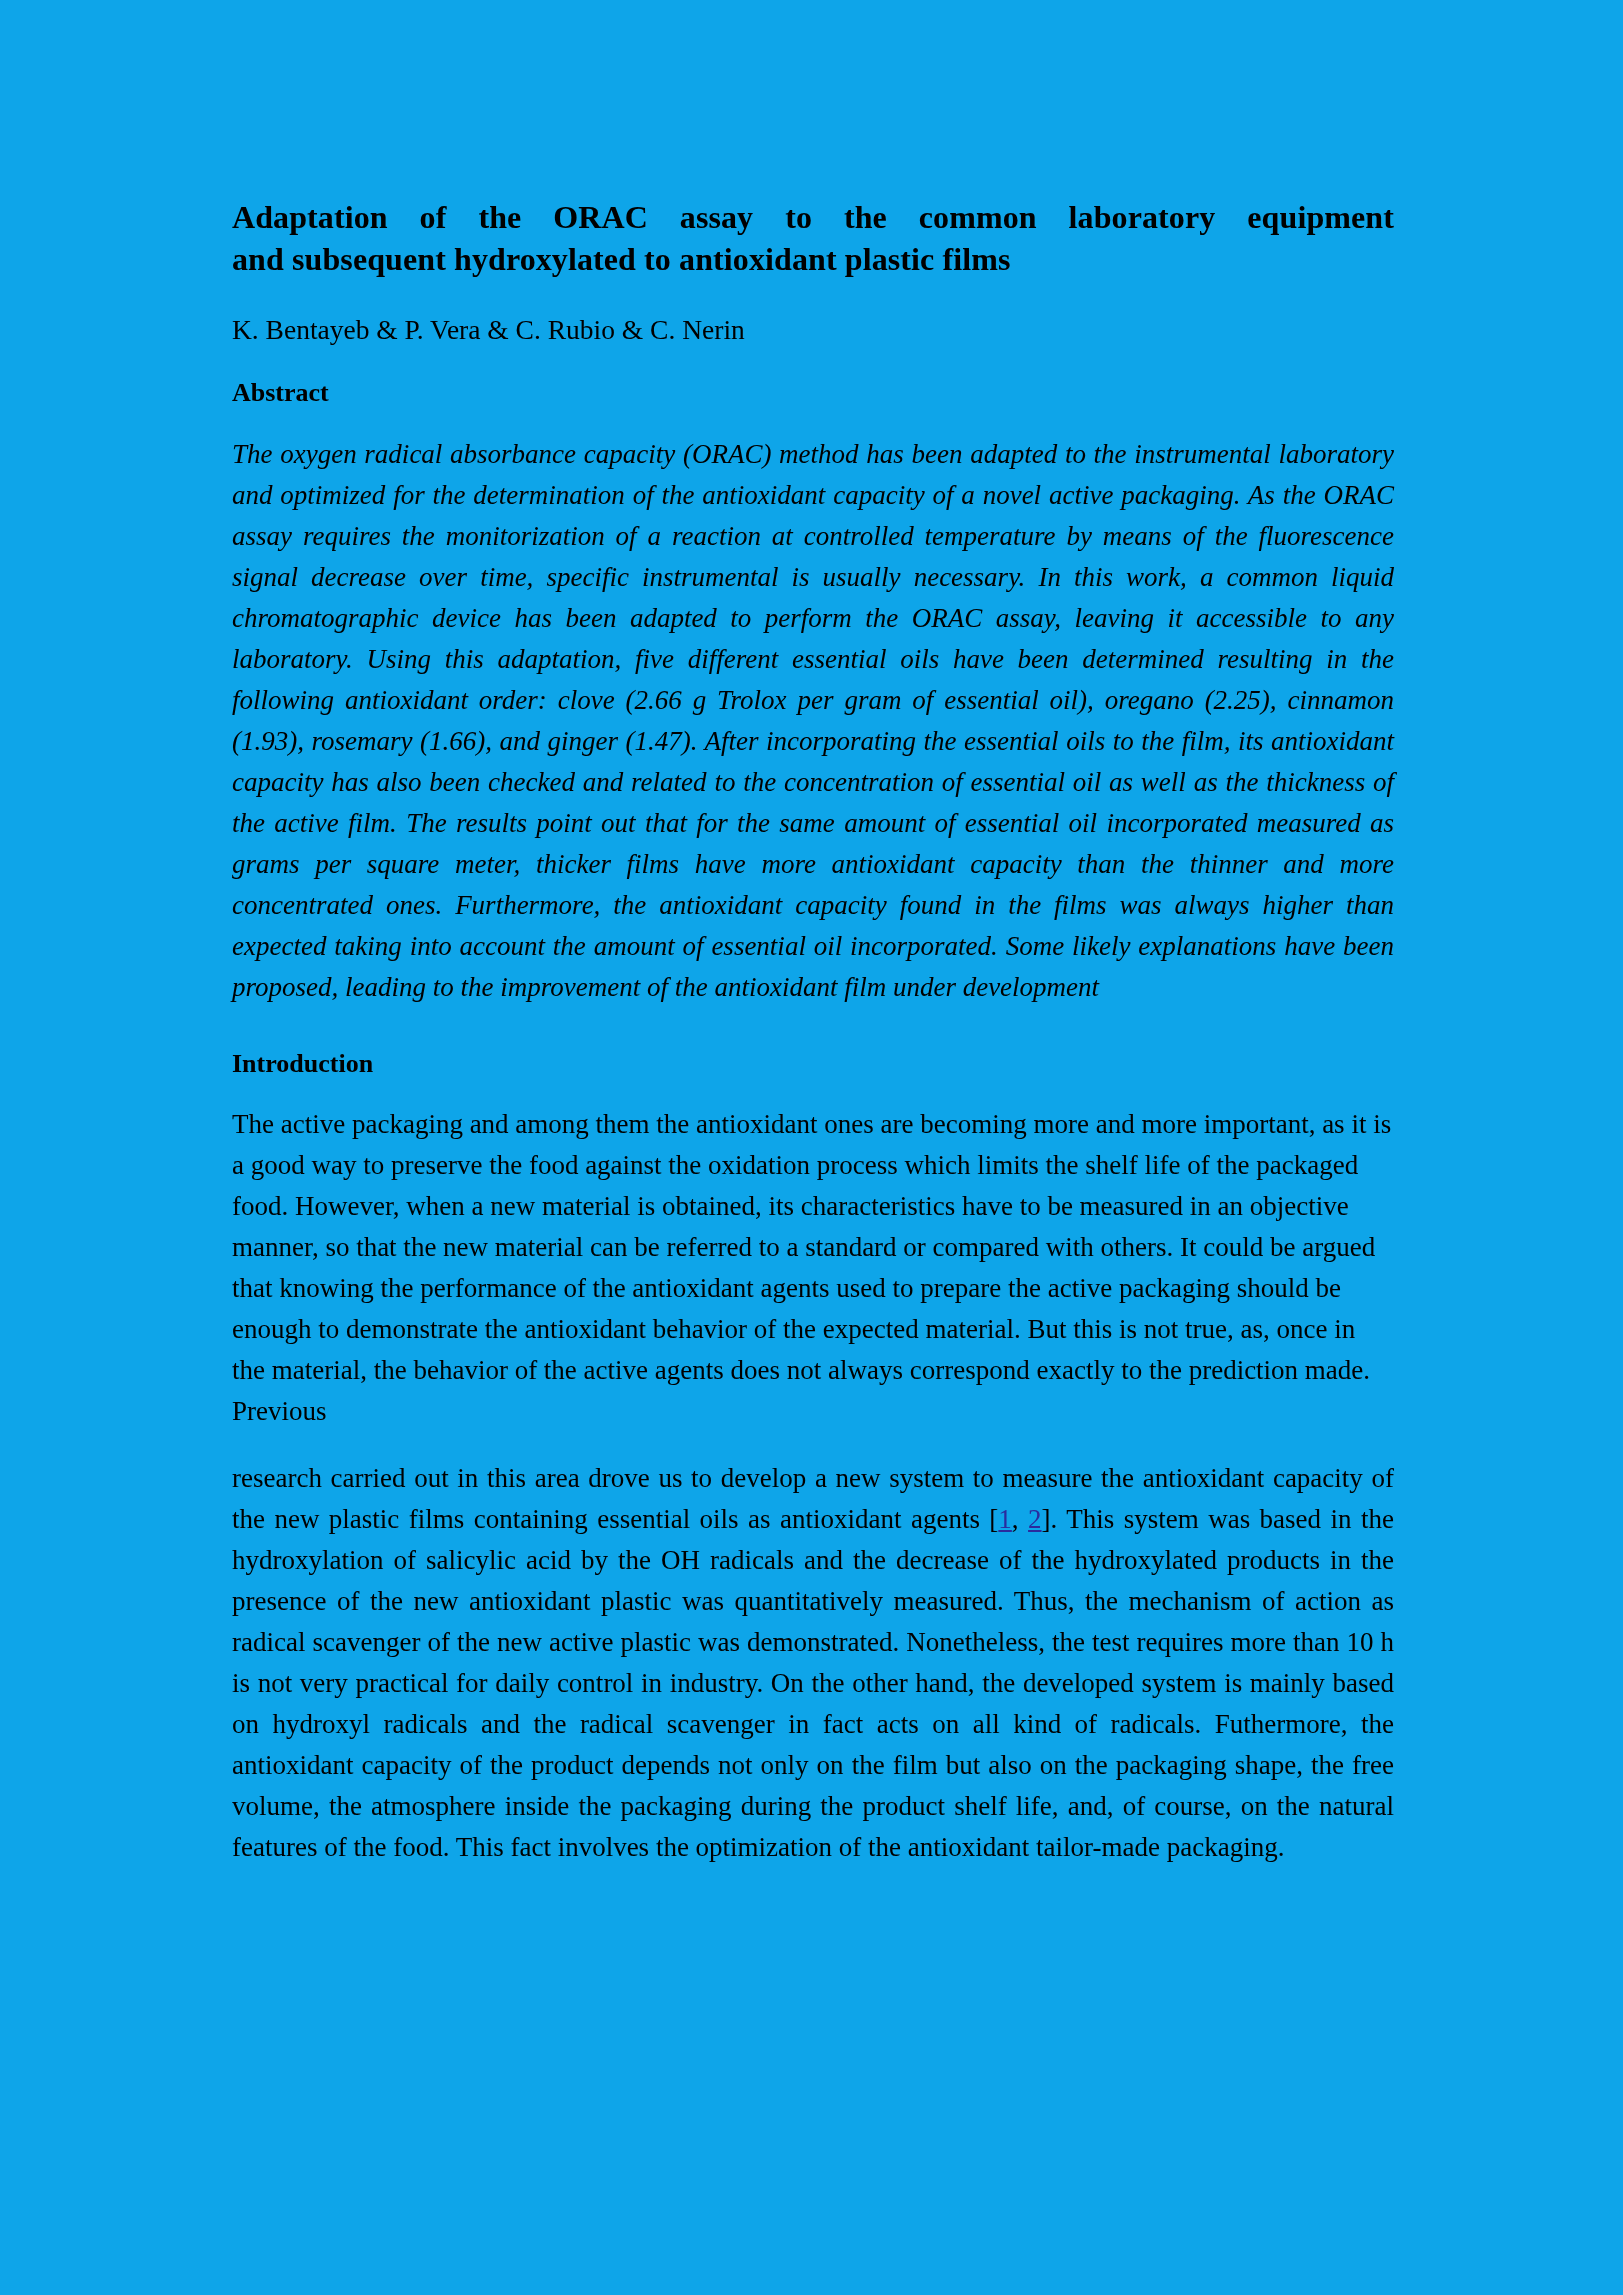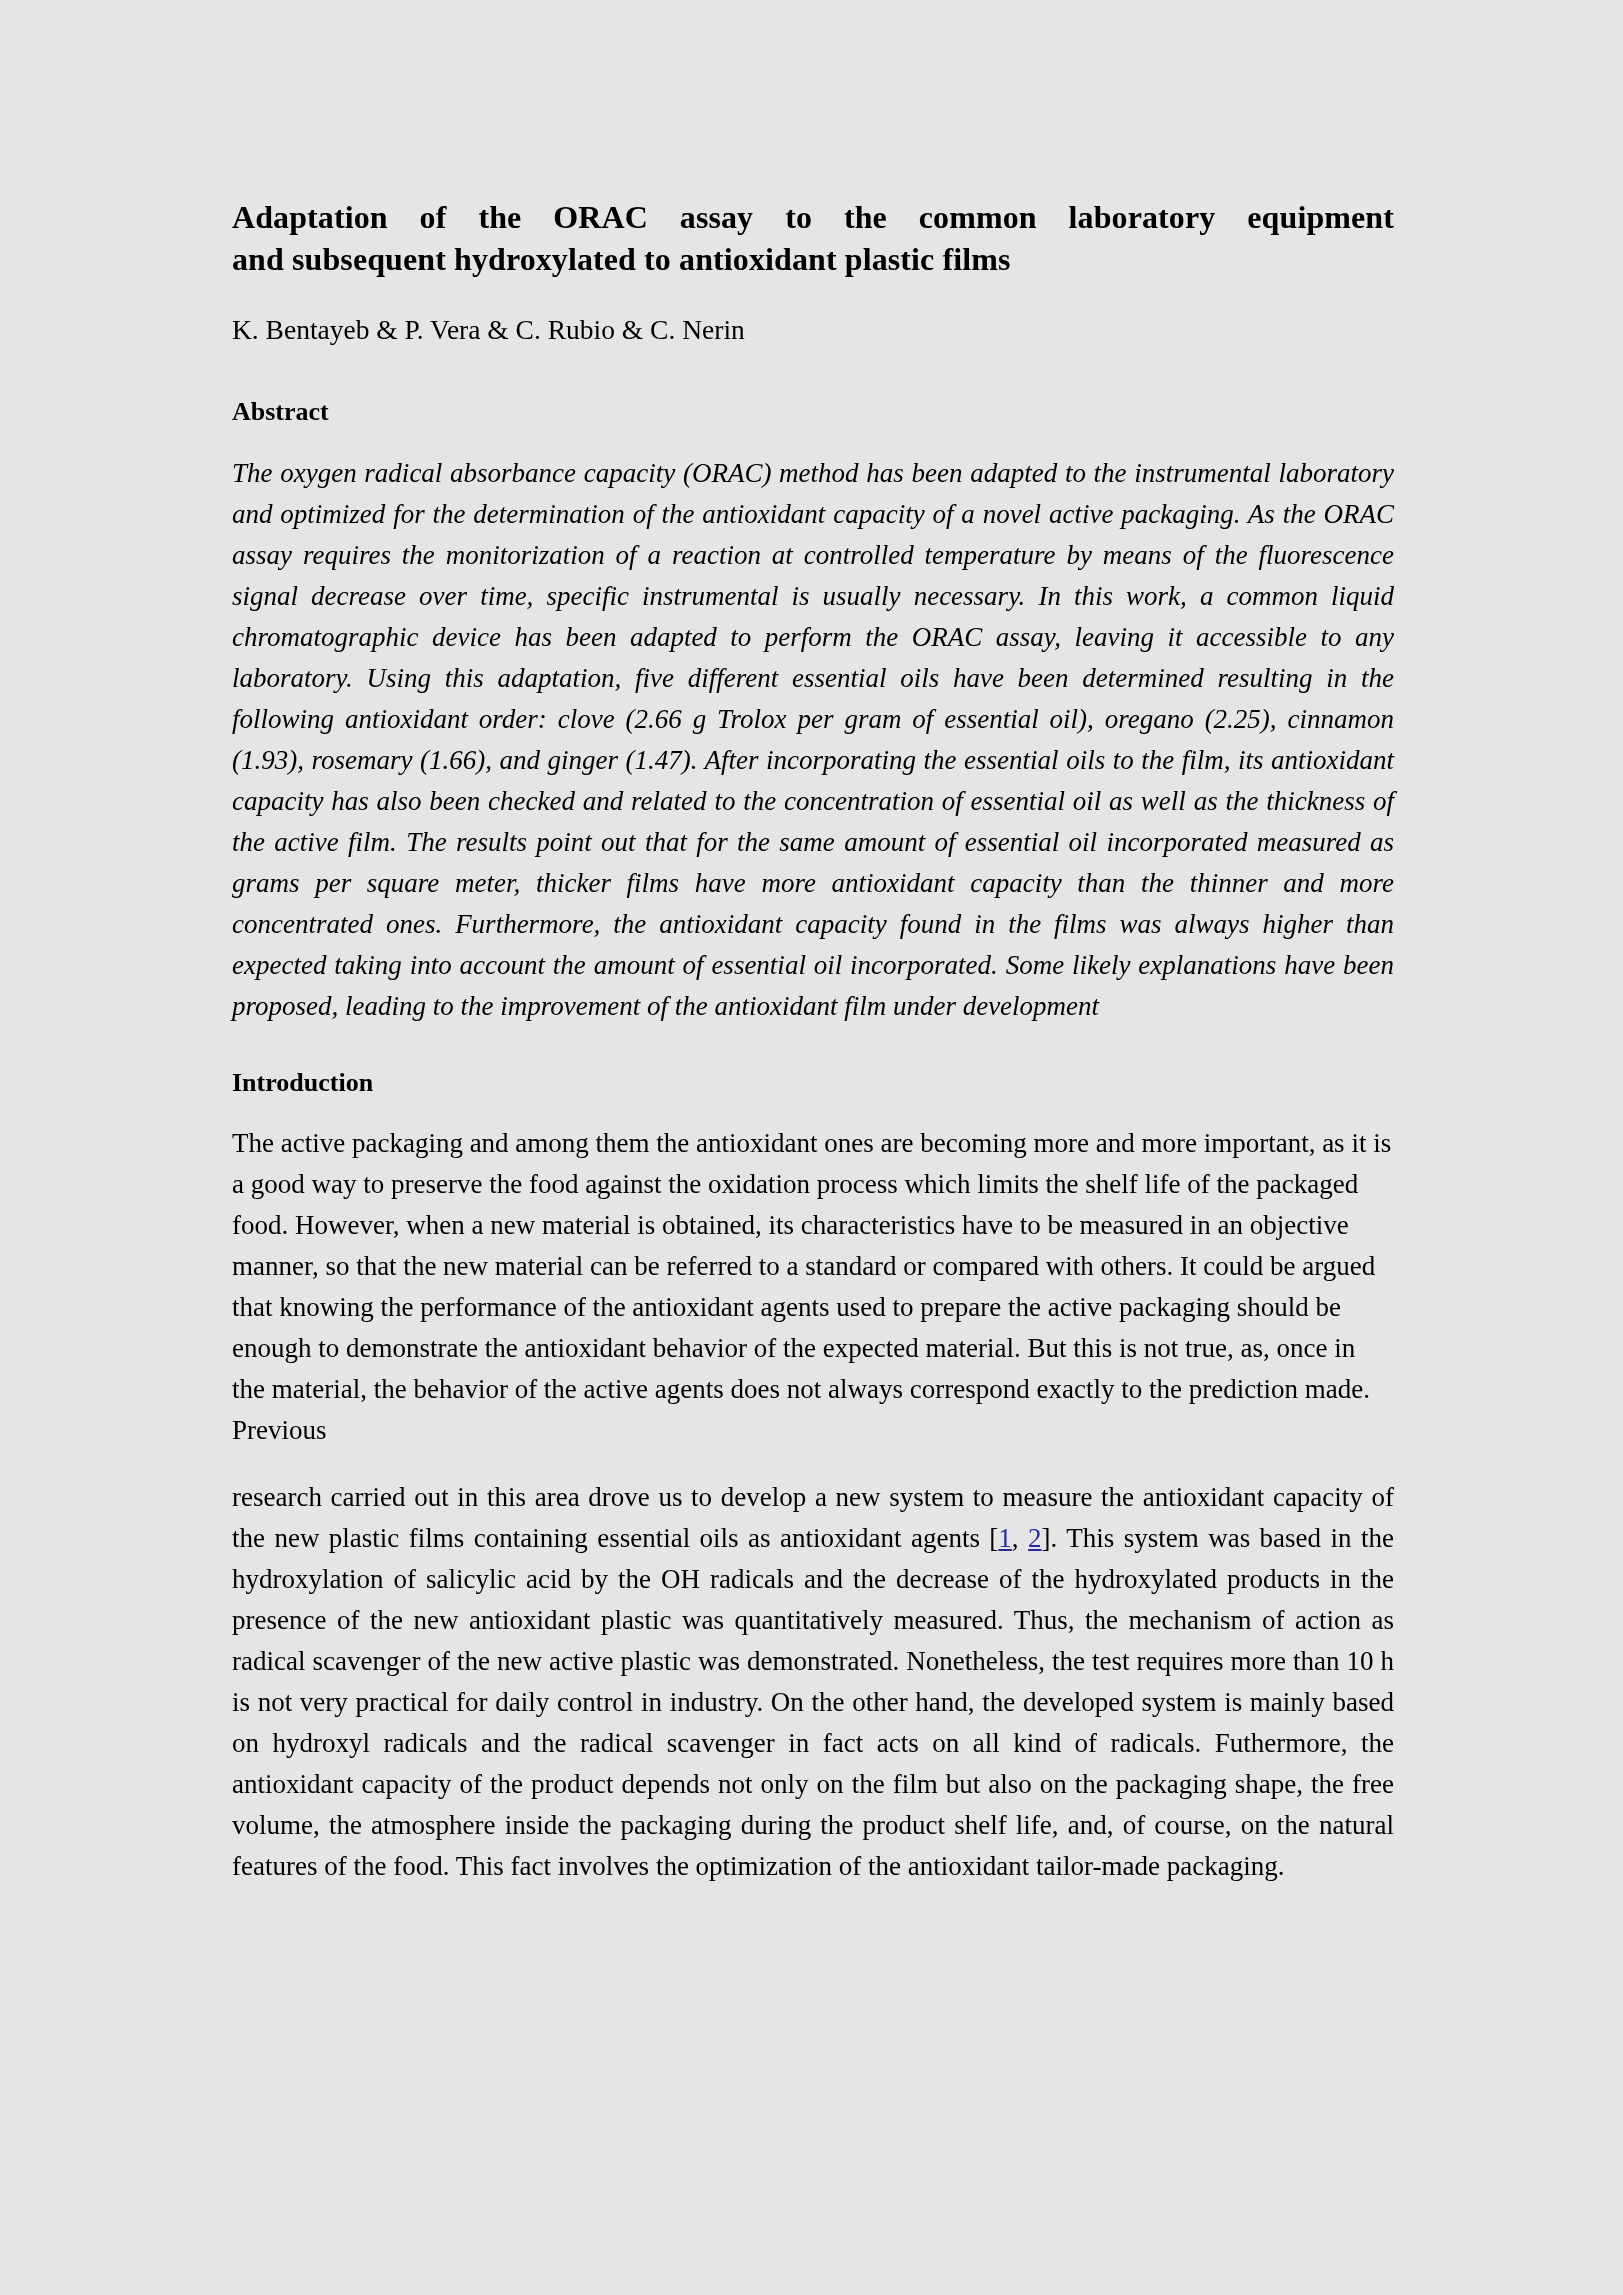--- a/index.html
+++ b/index.html
@@ -12,21 +12,21 @@
     height: 2295px;
     font-family: "Liberation Serif", "DejaVu Serif", serif;
     color: #000000;
     -webkit-font-smoothing: antialiased;
   }
 
   .page {
     position: relative;
     width: 1623px;
     height: 2295px;
-    background: #e5e5e5;
+    background: #0ea5e9;
     box-sizing: border-box;
   }
 
   .content {
     position: absolute;
     left: 232px;
     top: 196px;
     width: 1162px;
   }
 
@@ -47,21 +47,21 @@
   }
   .paper-title .title-line-2 {
     display: block;
     text-align: left;
   }
 
   
   .authors {
     font-size: 27.5px;
     line-height: 37px;
-    margin: 0 0 46px 0;
+    margin: 0 0 27px 0;
     text-align: left;
   }
 
   
   .section-heading {
     font-size: 26px;
     font-weight: bold;
     line-height: 35px;
     margin: 0 0 23.6px 0;
     text-align: left;

